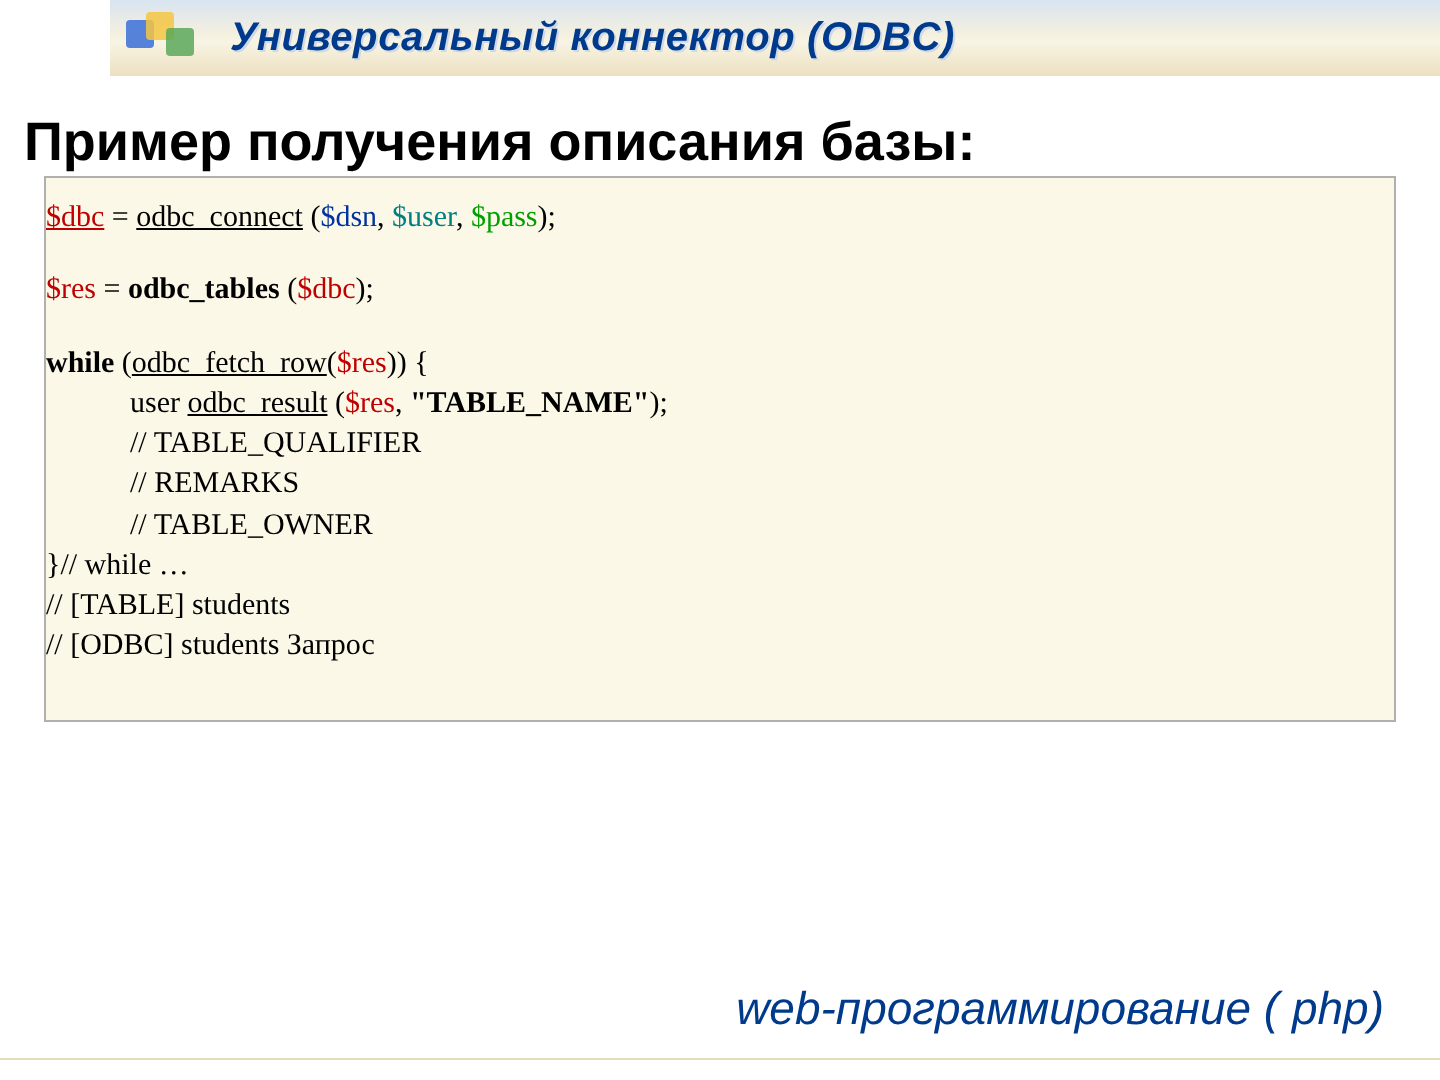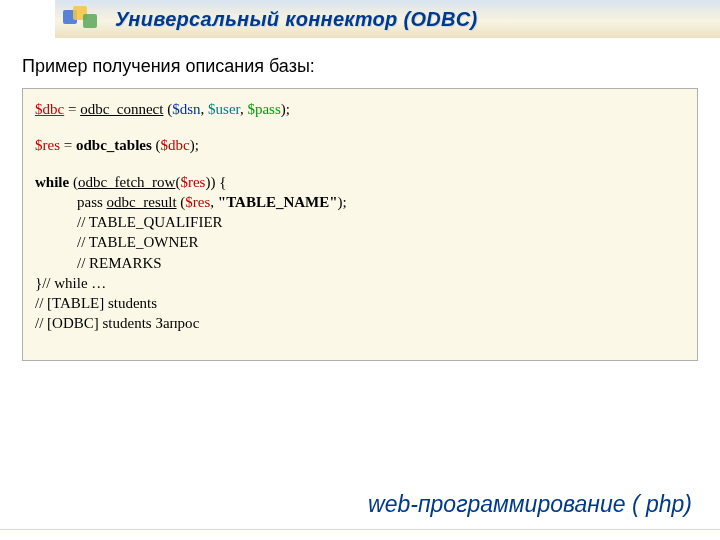--- a/index.html
+++ b/index.html
@@ -5,23 +5,23 @@
   * { margin: 0; padding: 0; box-sizing: border-box; }
   html, body { width: 720px; height: 540px; font-family: Arial, sans-serif; background: #fff; overflow: hidden; }
   .slide { position: relative; width: 720px; height: 540px; background: #fff; }
   .topbar { position: absolute; top: 0; left: 16px; right: 0; height: 40px;
             background: linear-gradient(180deg, #d8e4f0 0%, #f4f0e0 45%, #f8f4e4 55%, #ece0c0 100%);
             border-bottom: 2px solid #ffffff; margin-left: 39px; }
   .logo { position: absolute; left: 6px; top: 4px; width: 42px; height: 30px; }
   .logo svg { width: 100%; height: 100%; }
   .title { position: absolute; left: 60px; top: 8px; font-size: 20px; font-weight: bold; font-style: italic;
            color: #003a8c; text-shadow: 1px 1px 0 #cfd8e6; letter-spacing: 0.3px; }
-  .subtitle { position: absolute; left: 22px; top: 56px; font-size: 18px; color: #000; }
+  .subtitle { position: absolute; left: 12px; top: 56px; font-size: 27px; color: #000; font-weight: bold; }
   .codebox { position: absolute; left: 22px; top: 88px; width: 676px;
-             border: 1px solid #b0b0b0; background: #fbf8e8; padding: 10px 12px;
+             border: 1px solid #b0b0b0; background: #fbf8e8; padding: 10px 0;
              font-family: "Book Antiqua", Palatino, serif; font-size: 15px; color: #000; line-height: 1.35; }
   .codebox p { margin: 0; white-space: pre; }
   .codebox .gap { height: 16px; }
   .indent { padding-left: 42px; display: inline-block; }
   .v-red { color: #c00000; }
   .v-blue { color: #0033a0; }
   .v-teal { color: #008080; }
   .v-grn { color: #00a000; }
   .t-bu { font-weight: bold; text-align: right; }
   .t-b { font-weight: bold; text-align: right; }
@@ -46,24 +46,24 @@
   </div>
 
   <div class="subtitle">Пример получения описания базы:</div>
 
   <div class="codebox">
     <p><span class="v-red t-u">$dbc</span><span> = </span><span class="t-u">odbc_connect</span><span> (</span><span class="v-blue">$dsn</span><span>, </span><span class="v-teal">$user</span><span>, </span><span class="v-grn">$pass</span><span>); </span></p>
     <div class="gap"></div>
     <p><span class="v-red">$res</span><span> = </span><span class="t-bu">odbc_tables</span><span> (</span><span class="v-red">$dbc</span><span>); </span></p>
     <div class="gap"></div>
     <p><span class="t-b">while</span><span> (</span><span class="t-u">odbc_fetch_row</span><span>(</span><span class="v-red">$res</span><span>)) {</span></p>
-    <p><span class="indent"><span>pass </span><span class="t-u">odbc_result</span><span> (</span><span class="v-red">$res</span><span>, </span><span class="t-b">"TABLE_NAME"</span><span>);</span></span></p>
+    <p><span class="indent"><span>user </span><span class="t-u">odbc_result</span><span> (</span><span class="v-red">$res</span><span>, </span><span class="t-b">"TABLE_NAME"</span><span>);</span></span></p>
     <p><span class="indent">// TABLE_QUALIFIER</span></p>
+    <p><span class="indent">// REMARKS</span></p>
     <p><span class="indent">// TABLE_OWNER</span></p>
-    <p><span class="indent">// REMARKS</span></p>
     <p>}// while …</p>
     <p>// [TABLE] students</p>
     <p>// [ODBC] students Запрос</p>
     <div class="gap"></div>
   </div>
 
   <div class="footer-line"></div>
   <div class="footer">web-программирование ( php)</div>
 </div>
 

